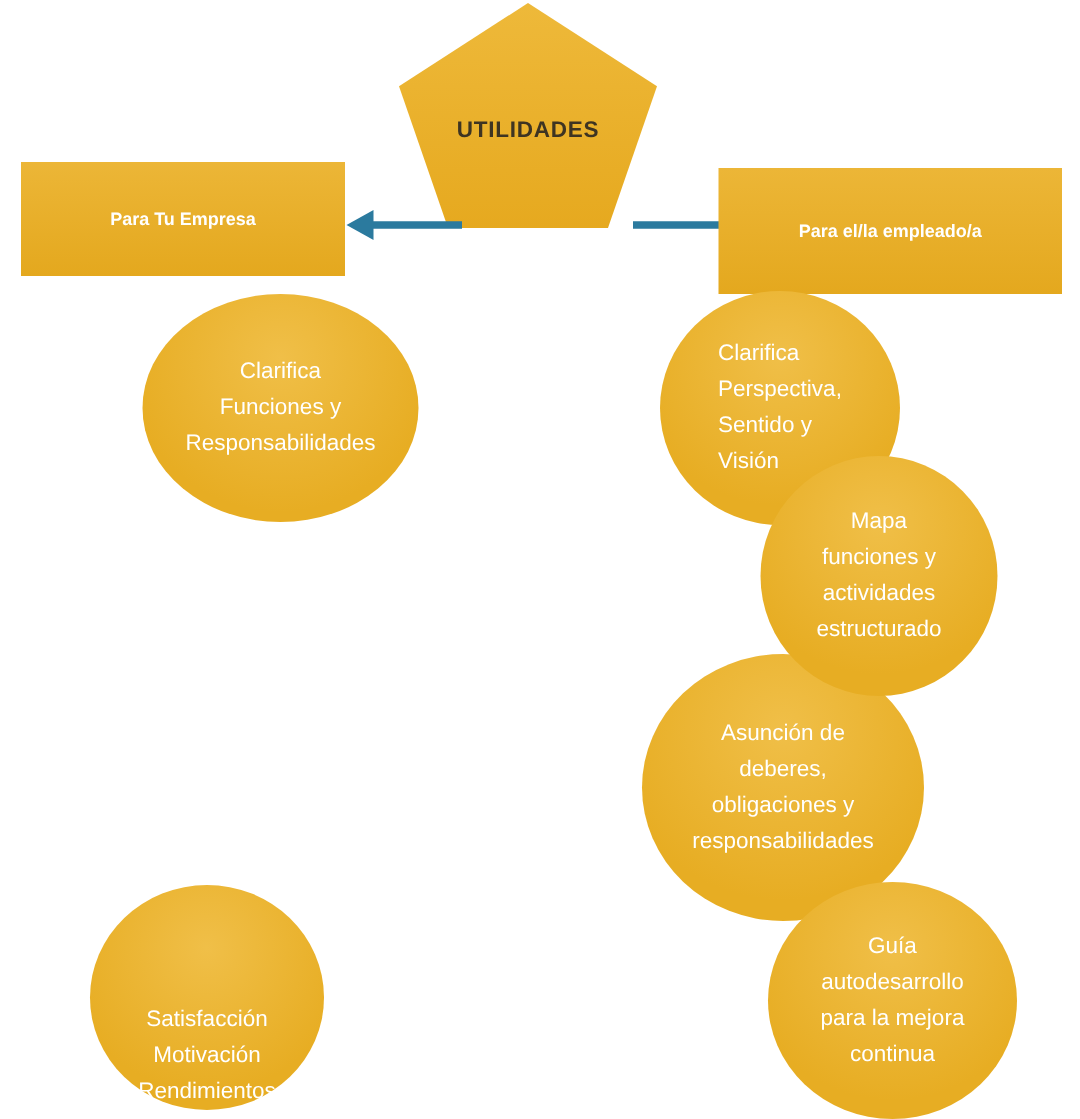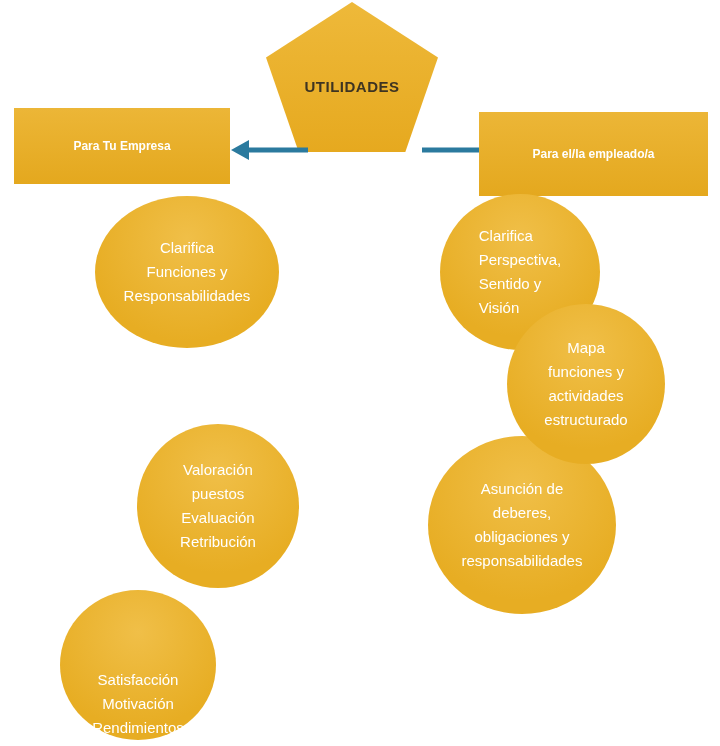--- a/index.html
+++ b/index.html
@@ -114,26 +114,20 @@
   </div>
   <div class="header-box header-right">
     <span>Para el/la empleado/a</span>
   </div>
 
   <div class="bubble b-l1">
     <span class="bubble-text">Clarifica
 Funciones y
 Responsabilidades</span>
   </div>
-  <div class="bubble b-l3">
-    <span class="bubble-text">Valoración
-puestos
-Evaluación
-Retribución</span>
-  </div>
   <div class="bubble b-l4">
     <span class="bubble-text">Satisfacción
 Motivación
 Rendimientos</span>
   </div>
 
   <div class="bubble b-r1 align-left">
     <span class="bubble-text">Clarifica
 Perspectiva,
 Sentido y
@@ -144,14 +138,20 @@
 deberes,
 obligaciones y
 responsabilidades</span>
   </div>
   <div class="bubble b-r2">
     <span class="bubble-text">Mapa
 funciones y
 actividades
 estructurado</span>
   </div>
+  <div class="bubble b-r4">
+    <span class="bubble-text">Guía
+autodesarrollo
+para la mejora
+continua</span>
+  </div>
 
 </div>
 
 </body></html>

